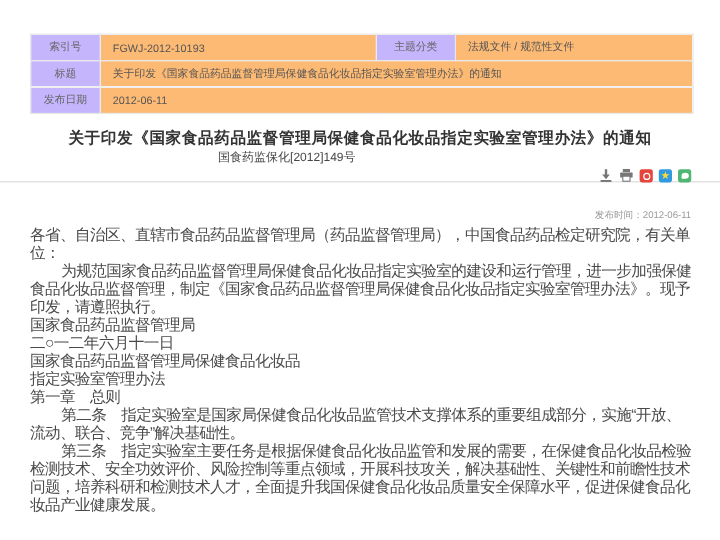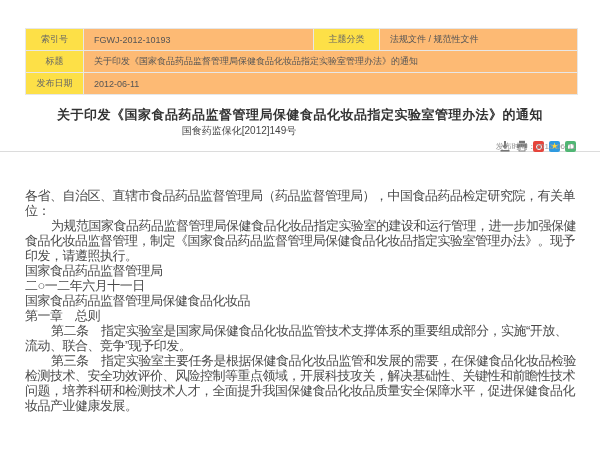--- a/index.html
+++ b/index.html
@@ -2,38 +2,38 @@
 <html><head>
 <meta charset="utf-8">
 <style>
   html,body{margin:0;padding:0;background:#fff;}
   body{width:600px;height:450px;font-family:"Liberation Sans","DejaVu Sans",sans-serif;}
   .page{position:relative;width:600px;height:450px;background:#fff;overflow:hidden;}
 
   
   table.meta{position:absolute;left:25px;top:28px;width:553px;border-collapse:collapse;table-layout:fixed;font-size:9px;color:#555;}
   table.meta td{border:1px solid #e7e7e7;height:21px;padding:0 10px;background:#fdba74;overflow:hidden;white-space:nowrap;}
-  table.meta td.lbl{background:#fde047;text-align:center;color:#666;padding:0 4px;}
+  table.meta td.lbl{background:#c4b5fd;text-align:center;color:#666;padding:0 4px;}
 
   
   .title{position:absolute;top:97px;left:20px;width:560px;text-align:center;font-size:13px;font-weight:bold;color:#333;letter-spacing:0.5px;}
   .docno{position:absolute;top:124px;left:0;width:478px;text-align:center;font-size:10px;color:#454545;}
 
   
   .sepline{position:absolute;top:151px;left:0;width:600px;height:0;border-top:1px solid #dcdcdc;}
   .icons{position:absolute;top:138px;right:24px;display:flex;align-items:flex-end;gap:5px;height:14px;}
   .icobtn{display:inline-flex;align-items:flex-end;cursor:pointer;}
   .sq{display:inline-block;width:11px;height:11px;border-radius:2px;position:relative;}
   .sq.weibo{background:#e6453c;}
   .sq.weibo::after{content:"";position:absolute;left:2.5px;top:3px;width:4px;height:4px;border:1.4px solid #fff;border-radius:50%;}
   .sq.qzone{background:#2f9ae0;color:#ffd83a;font-size:9px;line-height:11px;text-align:center;}
   .sq.qzone::after{content:"★";}
   .sq.wechat{background:#50b674;}
   .sq.wechat::after{content:"";position:absolute;left:2.5px;top:3px;width:6px;height:4.5px;background:#fff;border-radius:50% 50% 50% 10%;}
-  .pubtime{position:absolute;top:141px;right:24px;font-size:8px;color:#9a9a9a;}
+  .pubtime{position:absolute;top:174px;right:24px;font-size:8px;color:#9a9a9a;}
 
   
   .content{position:absolute;top:188px;left:25px;width:553px;font-size:13px;letter-spacing:-0.5px;line-height:15px;color:#4a4a4a;}
   .content p{margin:0;}
   .indent{text-indent:2em;}
   .sign-name{margin:20px 0 0 200px;}
   .sign-date{margin:0 0 0 201px;}
   .doc-t1{margin:14px 0 0 73px;}
   .doc-t2{margin:5px 0 0 95px;}
   .chapter{margin:5px 0 3px 92px;}
@@ -93,18 +93,19 @@
   </div>
 
   <div class="pubtime"><span>发布时间：</span><span>2012-06-11</span></div>
 
   <div class="content">
     <p>各省、自治区、直辖市食品药品监督管理局（药品监督管理局），中国食品药品检定研究院，有关单位：</p>
     <p class="indent">为规范国家食品药品监督管理局保健食品化妆品指定实验室的建设和运行管理，进一步加强保健食品化妆品监督管理，制定《国家食品药品监督管理局保健食品化妆品指定实验室管理办法》。现予印发，请遵照执行。</p>
     <p class="sign-name">国家食品药品监督管理局</p>
     <p class="sign-date">二○一二年六月十一日</p>
     <p class="doc-t1">国家食品药品监督管理局保健食品化妆品</p>
+    <p class="doc-t2">指定实验室管理办法</p>
     <p class="chapter">第一章　总则</p>
-    <p class="indent">第二条　指定实验室是国家局保健食品化妆品监管技术支撑体系的重要组成部分，实施“开放、流动、联合、竞争”现予印发。</p>
+    <p class="indent">第二条　指定实验室是国家局保健食品化妆品监管技术支撑体系的重要组成部分，实施“开放、流动、联合、竞争”解决基础性。</p>
     <p class="indent">第三条　指定实验室主要任务是根据保健食品化妆品监管和发展的需要，在保健食品化妆品检验检测技术、安全功效评价、风险控制等重点领域，开展科技攻关，解决基础性、关键性和前瞻性技术问题，培养科研和检测技术人才，全面提升我国保健食品化妆品质量安全保障水平，促进保健食品化妆品产业健康发展。</p>
   </div>
 
 </div>
 
 </body></html>

